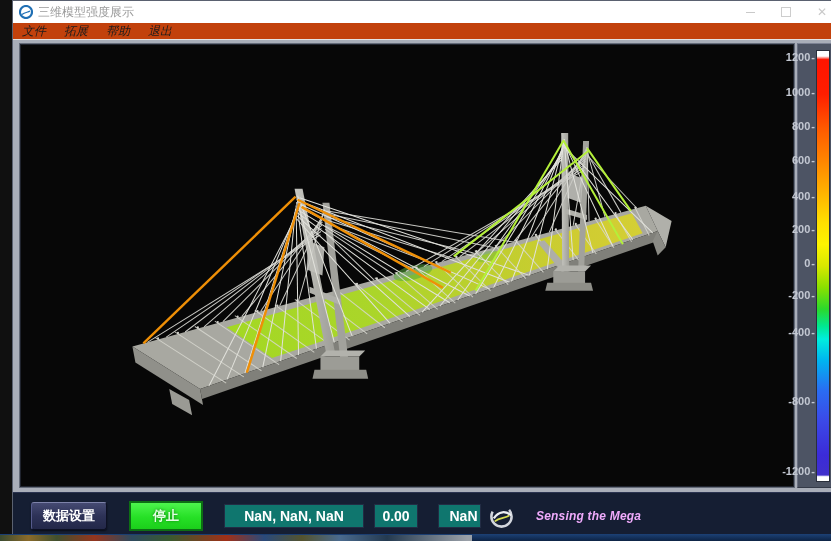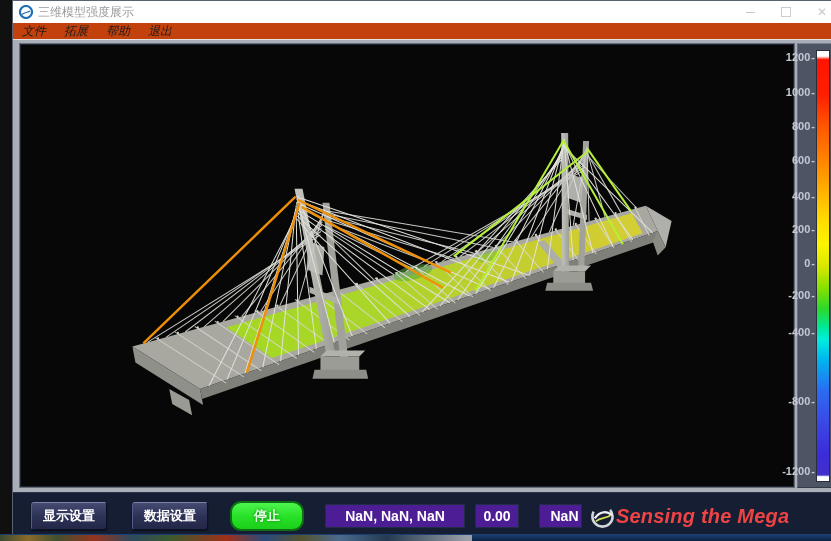--- a/index.html
+++ b/index.html
@@ -38,31 +38,31 @@
   .cb-label::after{content:"-";margin-left:1px;}
   
   .bottombar{position:absolute;left:0;right:0;bottom:0;height:46px;background:#151e33;
              display:flex;align-items:center;border-top:1px solid #2a3350;}
   .tool-btn{width:74px;height:26px;margin-left:18px;border-radius:3px;
      background:linear-gradient(180deg,#454a72 0%,#2d3257 50%,#232849 100%);
      border:1px solid #0d1124;border-top-color:#7e83aa;border-left-color:#565b8c;
      color:#ffffff;font-weight:bold;font-size:13px;display:flex;align-items:center;justify-content:center;
      box-shadow:0 1px 2px rgba(0,0,0,.6);}
   .tool-btn + .tool-btn{margin-left:25px;}
-  .stop-btn{width:70px;height:26px;margin-left:22px;border-radius:11px;
+  .stop-btn{width:70px;height:26px;margin-left:22px;border-radius:0;
      background:linear-gradient(180deg,#4df54d 0%,#26e026 55%,#1bcf1b 100%);
      border:2px solid #0d6e14;color:#e2ffe2;font-weight:bold;font-size:13px;
      display:flex;align-items:center;justify-content:center;text-shadow:0 0 3px #0a7a0a;}
-  .readout{height:24px;background:#4c1d95;border:1px solid #222c44;color:#ffffff;
+  .readout{height:24px;background:#0f766e;border:1px solid #222c44;color:#ffffff;
      font-weight:bold;font-size:14px;display:flex;align-items:center;justify-content:center;box-sizing:border-box;}
   .ro-xyz{width:140px;margin-left:21px;}
   .ro-val{width:44px;margin-left:10px;}
   .ro-extra{width:43px;margin-left:20px;padding-left:8px;}
   .logo{display:flex;align-items:center;margin-left:7px;}
-  .logo-text{font-size:20px;font-weight:bold;font-style:italic;color:#ef4444;margin-left:0;letter-spacing:.2px;}
+  .logo-text{font-size:12px;font-weight:bold;font-style:italic;color:#f0abfc;margin-left:21px;letter-spacing:.2px;}
   
   .taskbar{position:absolute;left:0;right:0;bottom:0;height:7px;background:linear-gradient(180deg,#1c4176,#0d2344);}
   .taskbar-icons{position:absolute;left:0;top:1px;width:472px;height:6px;filter:blur(.4px);
      background:linear-gradient(90deg,#3a4a30 0%,#8a6a2a 6%,#41502e 12%,#93351e 20%,#2e4a5e 28%,
         #3a5a2e 36%,#a03018 48%,#2a4a7a 56%,#54532e 64%,#4a6a8e 72%,#243a50 82%,#9aa0a8 99%);}
 </style>
 </head>
 <body>
 
 <div class="app-window">
@@ -277,21 +277,20 @@
           <div class="cb-label" style="top: 218.5px;">0</div>
           <div class="cb-label" style="top: 251.225px;">-200</div>
           <div class="cb-label" style="top: 287.775px;">-400</div>
           <div class="cb-label" style="top: 357.05px;">-800</div>
           <div class="cb-label" style="top: 427.175px;">-1200</div>
         </div>
     </div>
   </div>
 
   <div class="bottombar">
-    <div class="tool-btn">显示设置</div>
     <div class="tool-btn">数据设置</div>
     <div class="stop-btn">停止</div>
     <div class="readout ro-xyz">NaN, NaN, NaN</div>
     <div class="readout ro-val">0.00</div>
     <div class="readout ro-extra">NaN</div>
     <div class="logo">
       <svg width="27" height="27" viewBox="-14 -14 28 28">
         <circle cx="0" cy="0" r="10.5" fill="none" stroke="#d2d6dd" stroke-width="2.6" stroke-dasharray="46 20" stroke-dashoffset="8"></circle>
         <path d="M -8,2 C -3,-6 5,-6 10,-1" stroke="#eceff3" stroke-width="2.4" fill="none"></path>
         <path d="M -7,5 C -2,1 4,2 8,-1" stroke="#d8dd52" stroke-width="1.8" fill="none"></path>

